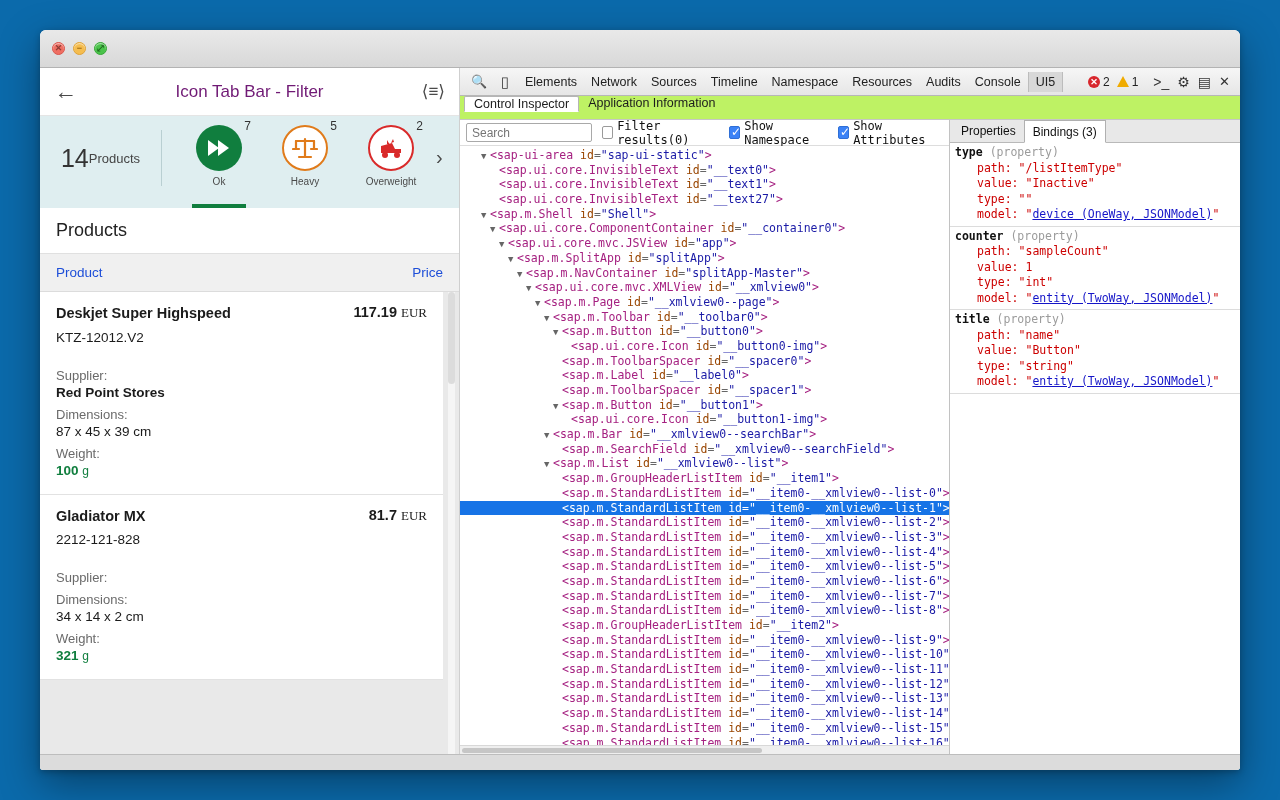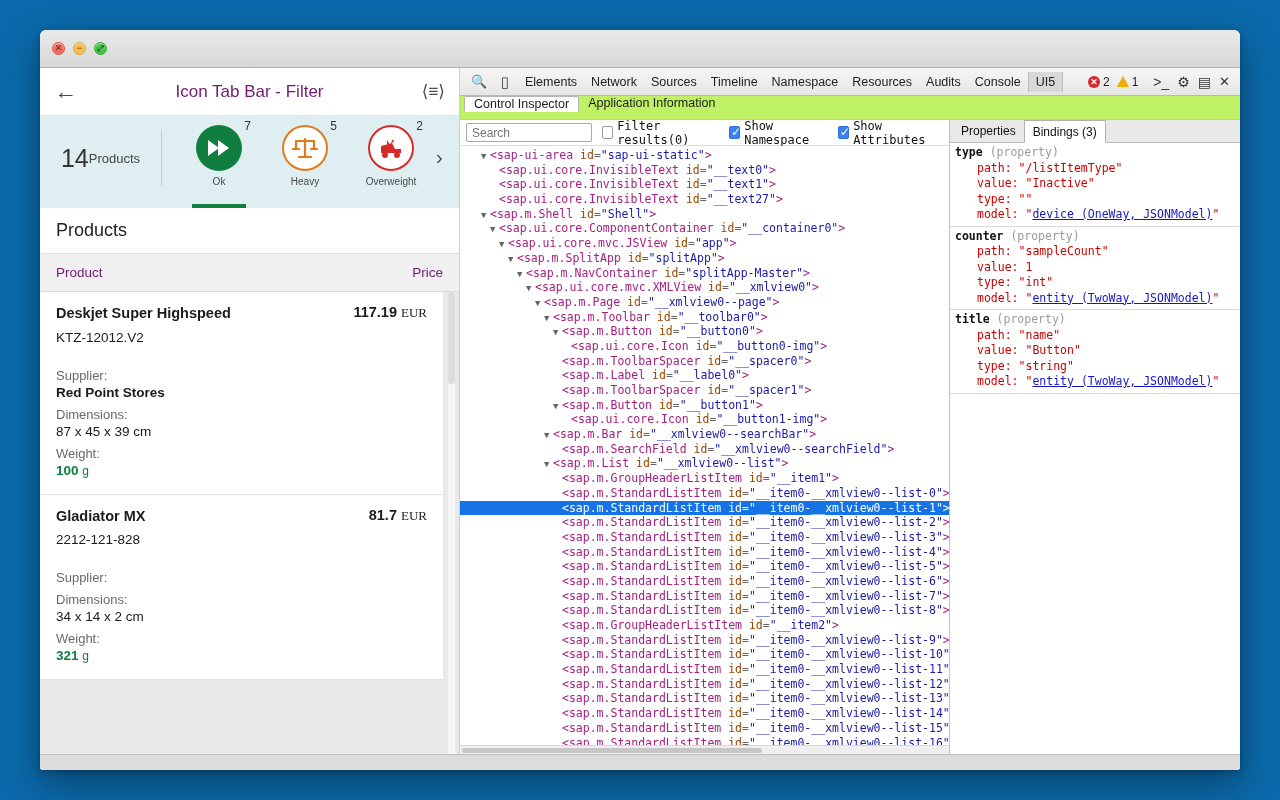--- a/index.html
+++ b/index.html
@@ -118,21 +118,21 @@
 
   #products-title {
     background: #fff; height: 46px; flex: 0 0 46px;
     display: flex; align-items: center; padding: 0 16px;
     font-size: 18px; color: #222;
     border-bottom: 1px solid #e0e0e0;
   }
   #col-head {
     background: #f0f0f0; height: 38px; flex: 0 0 38px;
     display: flex; align-items: center; padding: 0 16px;
-    font-size: 13.5px; color: #701a75;
+    font-size: 13.5px; color: #1d4ed8;
     border-bottom: 1px solid #dcdcdc;
   }
   #col-head .right { margin-left: auto; }
   #list { flex: 1 1 auto; overflow: hidden; position: relative; background: #e9e9e9; }
   .card {
     background: #fff; padding: 12px 16px 16px 16px;
     border-bottom: 1px solid #e2e2e2;
     margin-right: 16px;
   }
   .card .row1 { display: flex; align-items: flex-start; }

